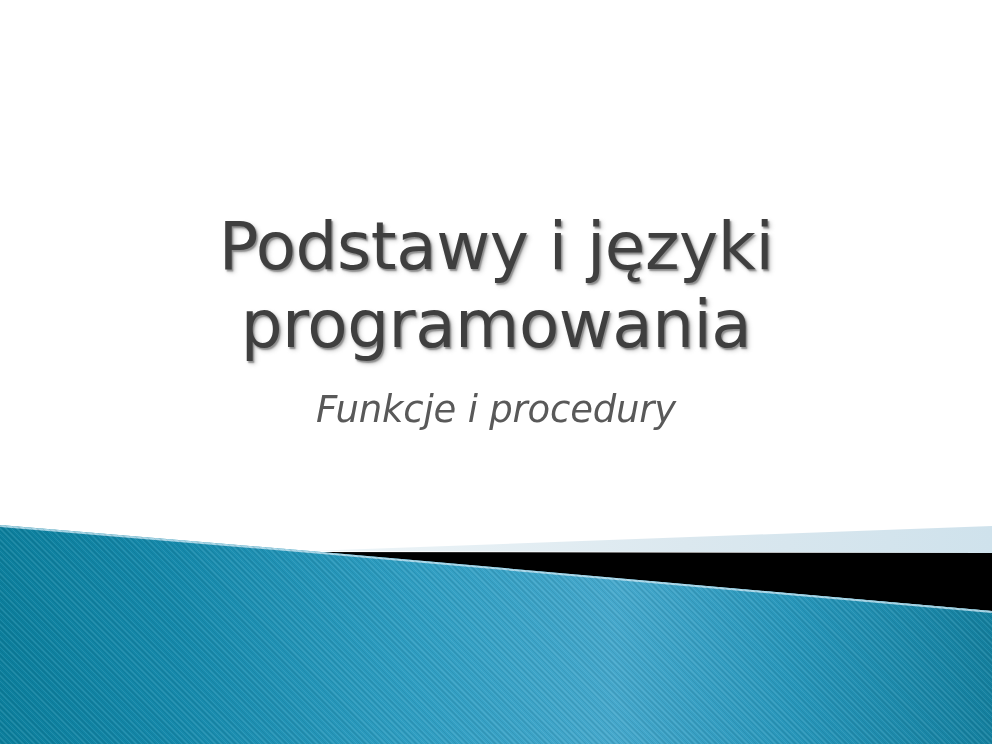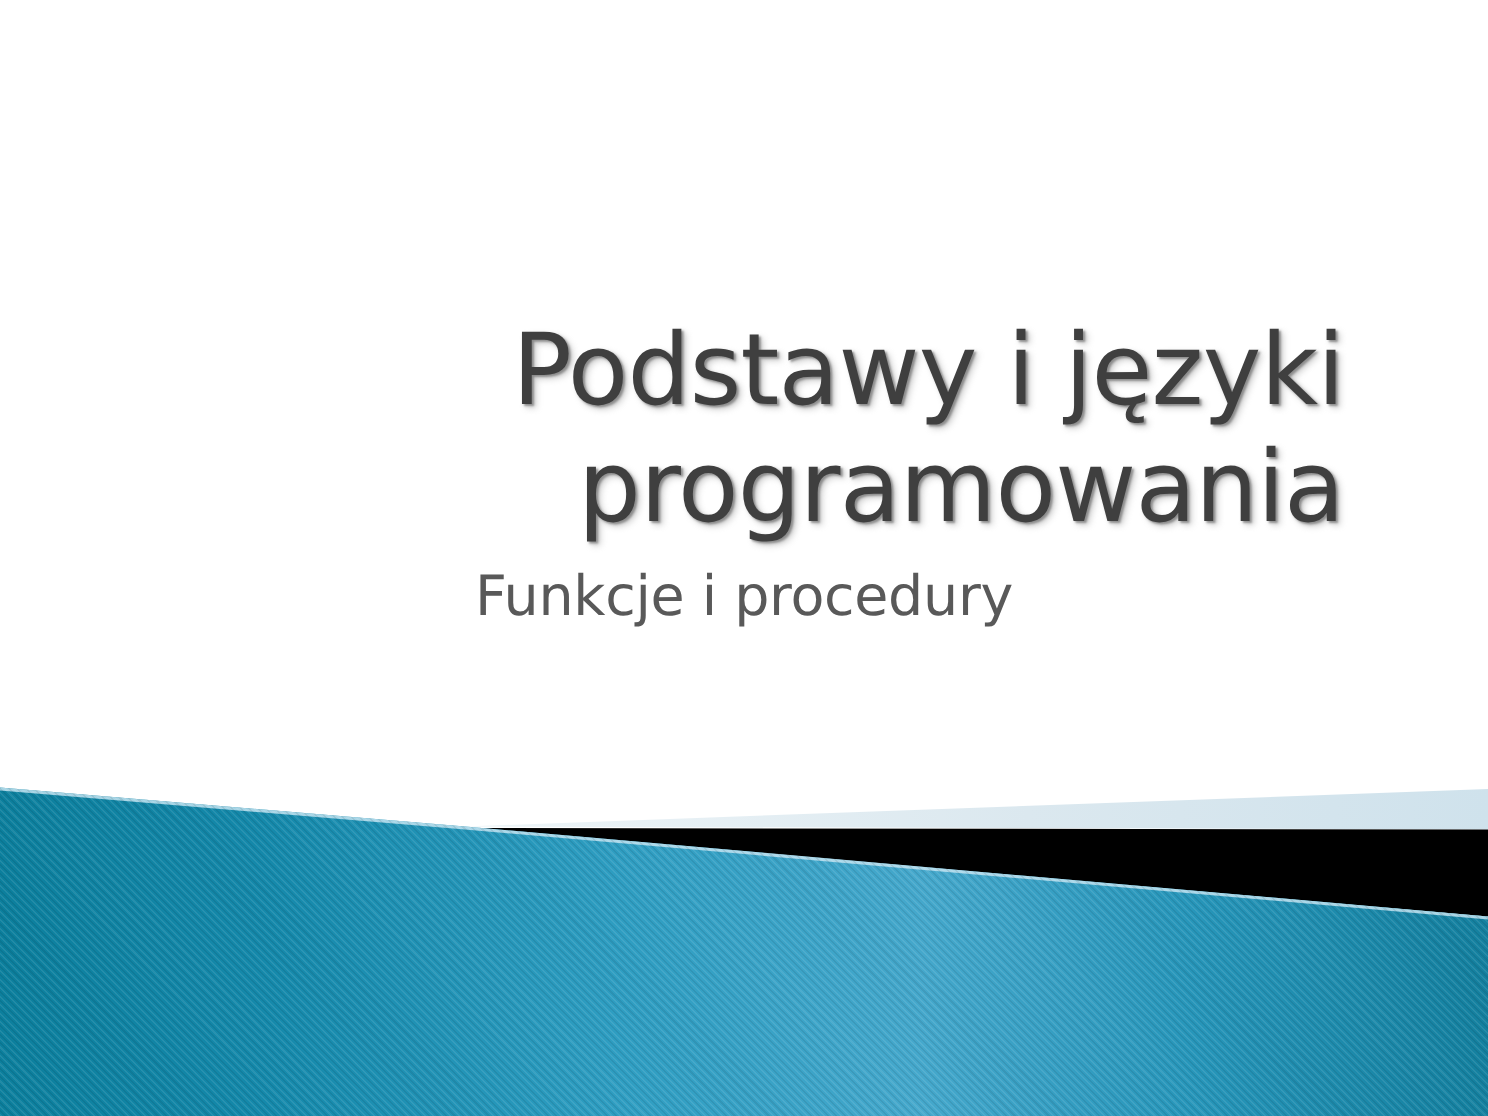--- a/index.html
+++ b/index.html
@@ -27,45 +27,46 @@
     top: 0;
     width: 992px;
     height: 520px;
   }
 
   .slide-title {
     position: absolute;
     left: 96px;
     top: 208px;
     width: 800px;
-    text-align: right;
+    text-align: center;
     font-family: "DejaVu Sans", sans-serif;
     font-size: 66px;
     line-height: 1.18;
     font-weight: 400;
     letter-spacing: -0.5px;
     color: #3f3f3f;
     text-shadow:
        1.5px 1.5px 1.6px rgba(120,120,120,0.80),
        3px 3px 4px rgba(150,150,150,0.45);
     white-space: pre-line;
   }
 
   .slide-subtitle {
     position: absolute;
     left: 96px;
-    top: 376px;
+    top: 388px;
     width: 800px;
     text-align: center;
     font-family: "DejaVu Sans", sans-serif;
     font-size: 37px;
     line-height: 1.2;
     font-weight: 400;
     letter-spacing: -0.2px;
     color: #595959;
+    font-style: italic;
   }
 
   
   .deco {
     position: absolute;
     left: 0;
     bottom: 0;
     width: 992px;
     height: 230px;
     overflow: hidden;

